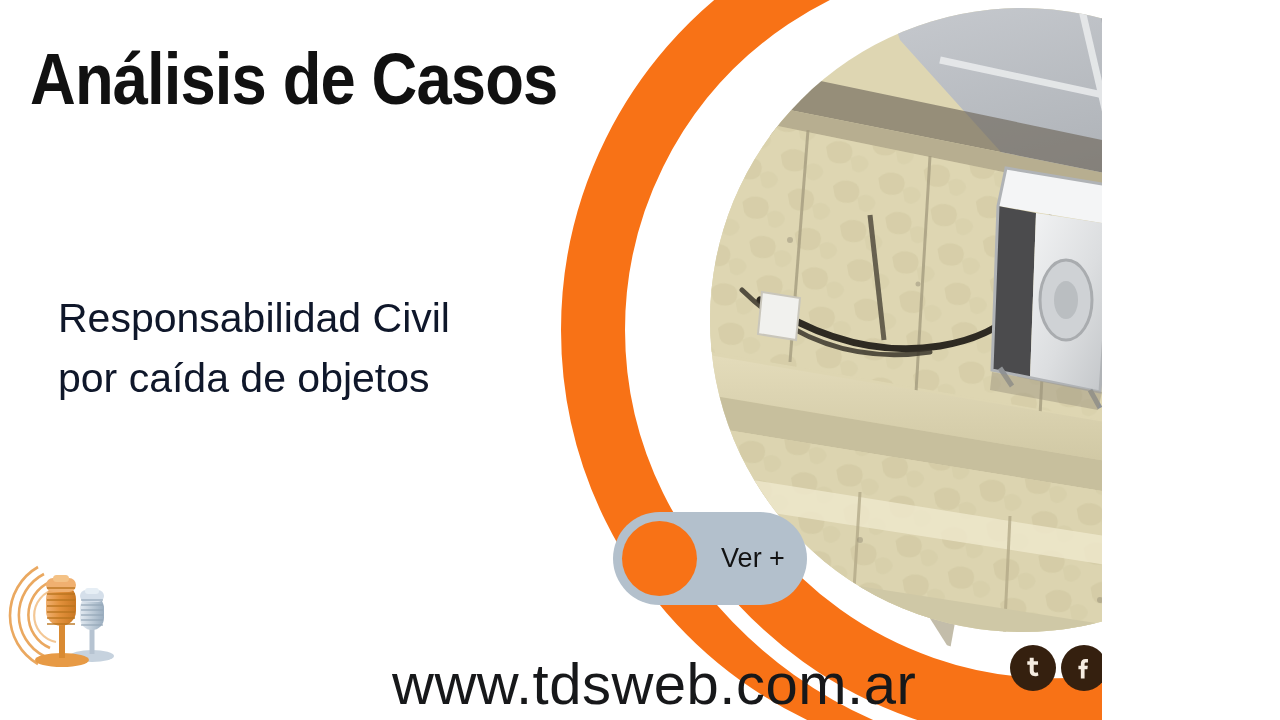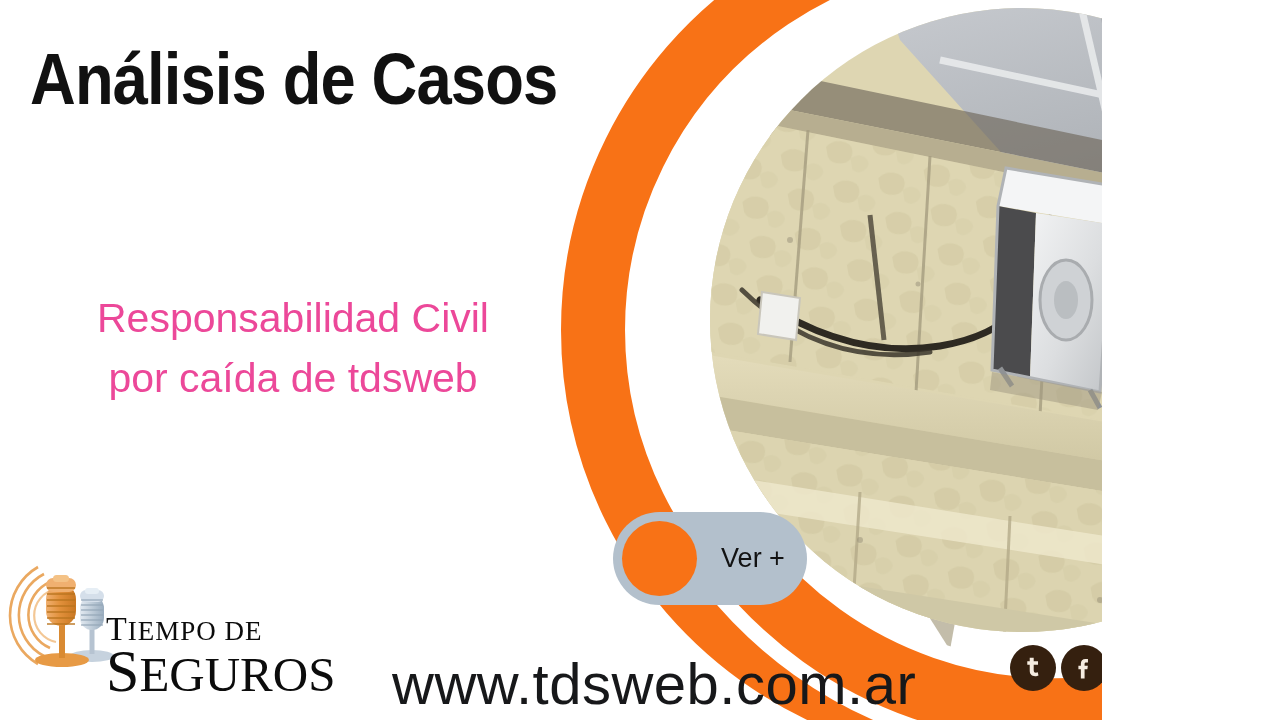--- a/index.html
+++ b/index.html
@@ -32,22 +32,22 @@
   }
   .subtitle {
     position: absolute;
     left: 58px;
     top: 288px;
     width: 470px;
     font-family: "Liberation Sans", sans-serif;
     font-weight: normal;
     font-size: 41px;
     line-height: 60px;
-    color: #ec4899;
-    text-align: center;
+    color: #0f172a;
+    text-align: left;
   }
   .subtitle div { white-space: nowrap; }
 
   
   .logo {
     position: absolute;
     left: 6px;
     top: 556px;
     width: 300px;
     height: 158px;
@@ -159,21 +159,21 @@
 </style>
 </head>
 <body>
 
 <div id="slide">
 
   <div class="title">Análisis de Casos</div>
 
   <div class="subtitle">
     <div>Responsabilidad Civil</div>
-    <div>por caída de tdsweb</div>
+    <div>por caída de objetos</div>
   </div>
 
   <div class="graphic">
     <svg width="1280" height="720" viewBox="0 0 1280 720" xmlns="http://www.w3.org/2000/svg">
       <defs>
 
         <clipPath id="photoCircle">
           <circle cx="1022" cy="320" r="312"></circle>
         </clipPath>
 
@@ -357,24 +357,20 @@
               <path d="M 41 44 H 69"></path>
             <path d="M 41 50 H 69"></path>
               <path d="M 41 56 H 69"></path>
               <path d="M 41 62 H 69"></path>
             <path d="M 41 68 H 69"></path>
           </g>
           <rect x="47" y="19" width="16" height="7" rx="3.5" fill="#f4c286"></rect>
         </g>
       </svg>
     </div>
-    <div class="logo-word-wrap">
-      <div class="logo-line1"><span class="big">T</span><span>IEMPO DE</span></div>
-      <div class="logo-line2"><span class="big">S</span><span>EGUROS</span></div>
-    </div>
   </div>
 
   <div class="url">www.tdsweb.com.ar</div>
 
   <div class="social">
     <span class="soc">
       <svg width="28" height="28" viewBox="0 0 24 24" xmlns="http://www.w3.org/2000/svg">
         <path d="M9.2 3.2v3.1H7.1v3h2.1v5.1c0 3.2 1.9 4.6 4.6 4.6 1.2 0 2.3-.3 2.9-.6l-.6-2.8c-.4.2-1 .4-1.7.4-1.1 0-1.8-.6-1.8-2.1V9.3h3.7v-3h-3.7V3.2H9.2z" fill="#f6ece0"></path>
       </svg>
     </span>

